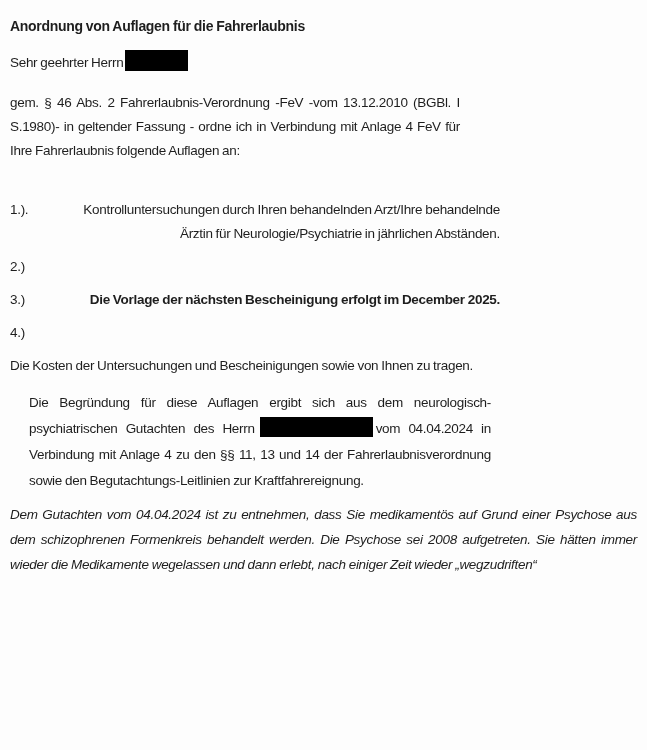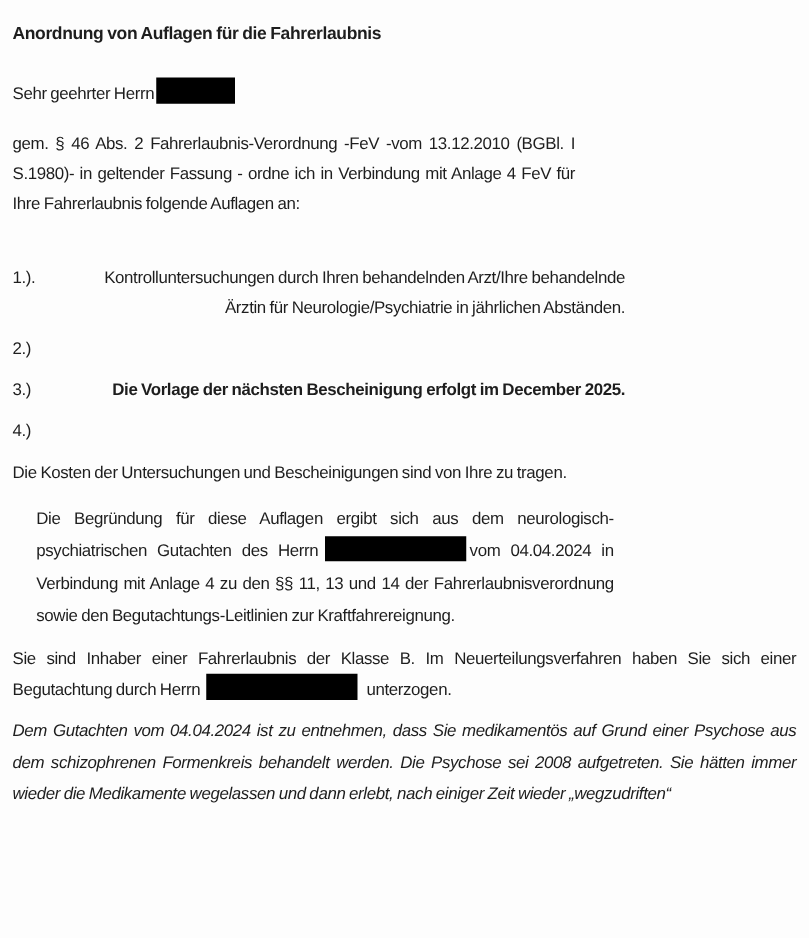--- a/index.html
+++ b/index.html
@@ -14,21 +14,21 @@
     font-size: 13.5px;
     letter-spacing: -0.3px;
     word-spacing: -0.5px;
   }
   .page { padding: 17px 10px 0 10px; }
 
   .title {
     font-weight: 700;
     font-size: 14px;
     line-height: 19px;
-    margin: 0 0 26px 0;
+    margin: 0 0 14px 0;
   }
 
   .salutation { line-height: 22px; margin: 0 0 17px 0; }
 
   .redact {
     display: inline-block;
     background: #000000;
     vertical-align: -4px;
   }
   .r1 { width: 63px;  height: 21px; margin-left: 2px; }
@@ -82,25 +82,22 @@
       <span class="cond-num">3.)</span>
       <span class="cond-text bold">Die Vorlage der nächsten Bescheinigung erfolgt im December 2025.</span>
     </div>
 
     <div class="cond-item">
       <span class="cond-num">4.)</span>
     </div>
 
   </div>
 
-  <div class="para costs">Die Kosten der Untersuchungen und Bescheinigungen sind von Ihre zu tragen.</div>
+  <div class="para costs">Die Kosten der Untersuchungen und Bescheinigungen sowie von Ihnen zu tragen.</div>
 
   <div class="para justification justify">
     <span>Die Begründung für diese Auflagen ergibt sich aus dem neurologisch-psychiatrischen Gutachten des Herrn</span><span class="redact r2"></span><span>vom 04.04.2024 in Verbindung mit Anlage 4 zu den §§ 11, 13 und 14 der Fahrerlaubnisverordnung sowie den Begutachtungs-Leitlinien zur Kraftfahrereignung.</span>
   </div>
 
-  <div class="para license justify">
-    <span>Sie sind Inhaber einer Fahrerlaubnis der Klasse B. Im Neuerteilungsverfahren haben Sie sich einer Begutachtung durch Herrn</span><span class="redact r3"></span><span>unterzogen.</span>
-  </div>
 
   <div class="para findings justify">Dem Gutachten vom 04.04.2024 ist zu entnehmen, dass Sie medikamentös auf Grund einer Psychose aus dem schizophrenen Formenkreis behandelt werden. Die Psychose sei 2008 aufgetreten. Sie hätten immer wieder die Medikamente wegelassen und dann erlebt, nach einiger Zeit wieder „wegzudriften“</div>
 
 </div>
 
 </body></html>

